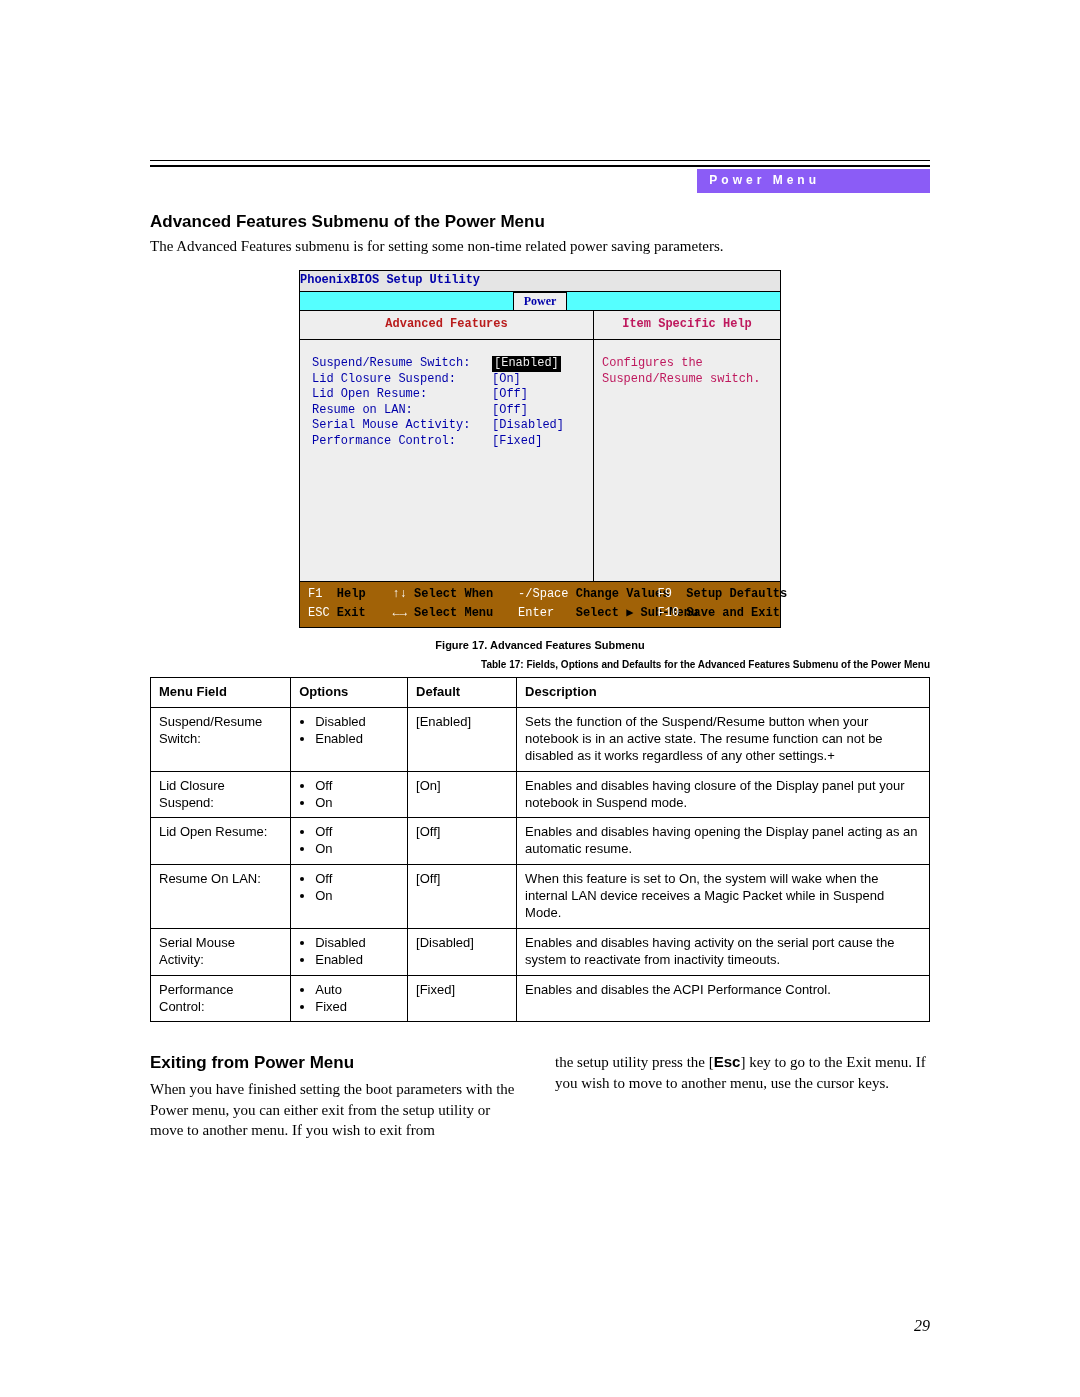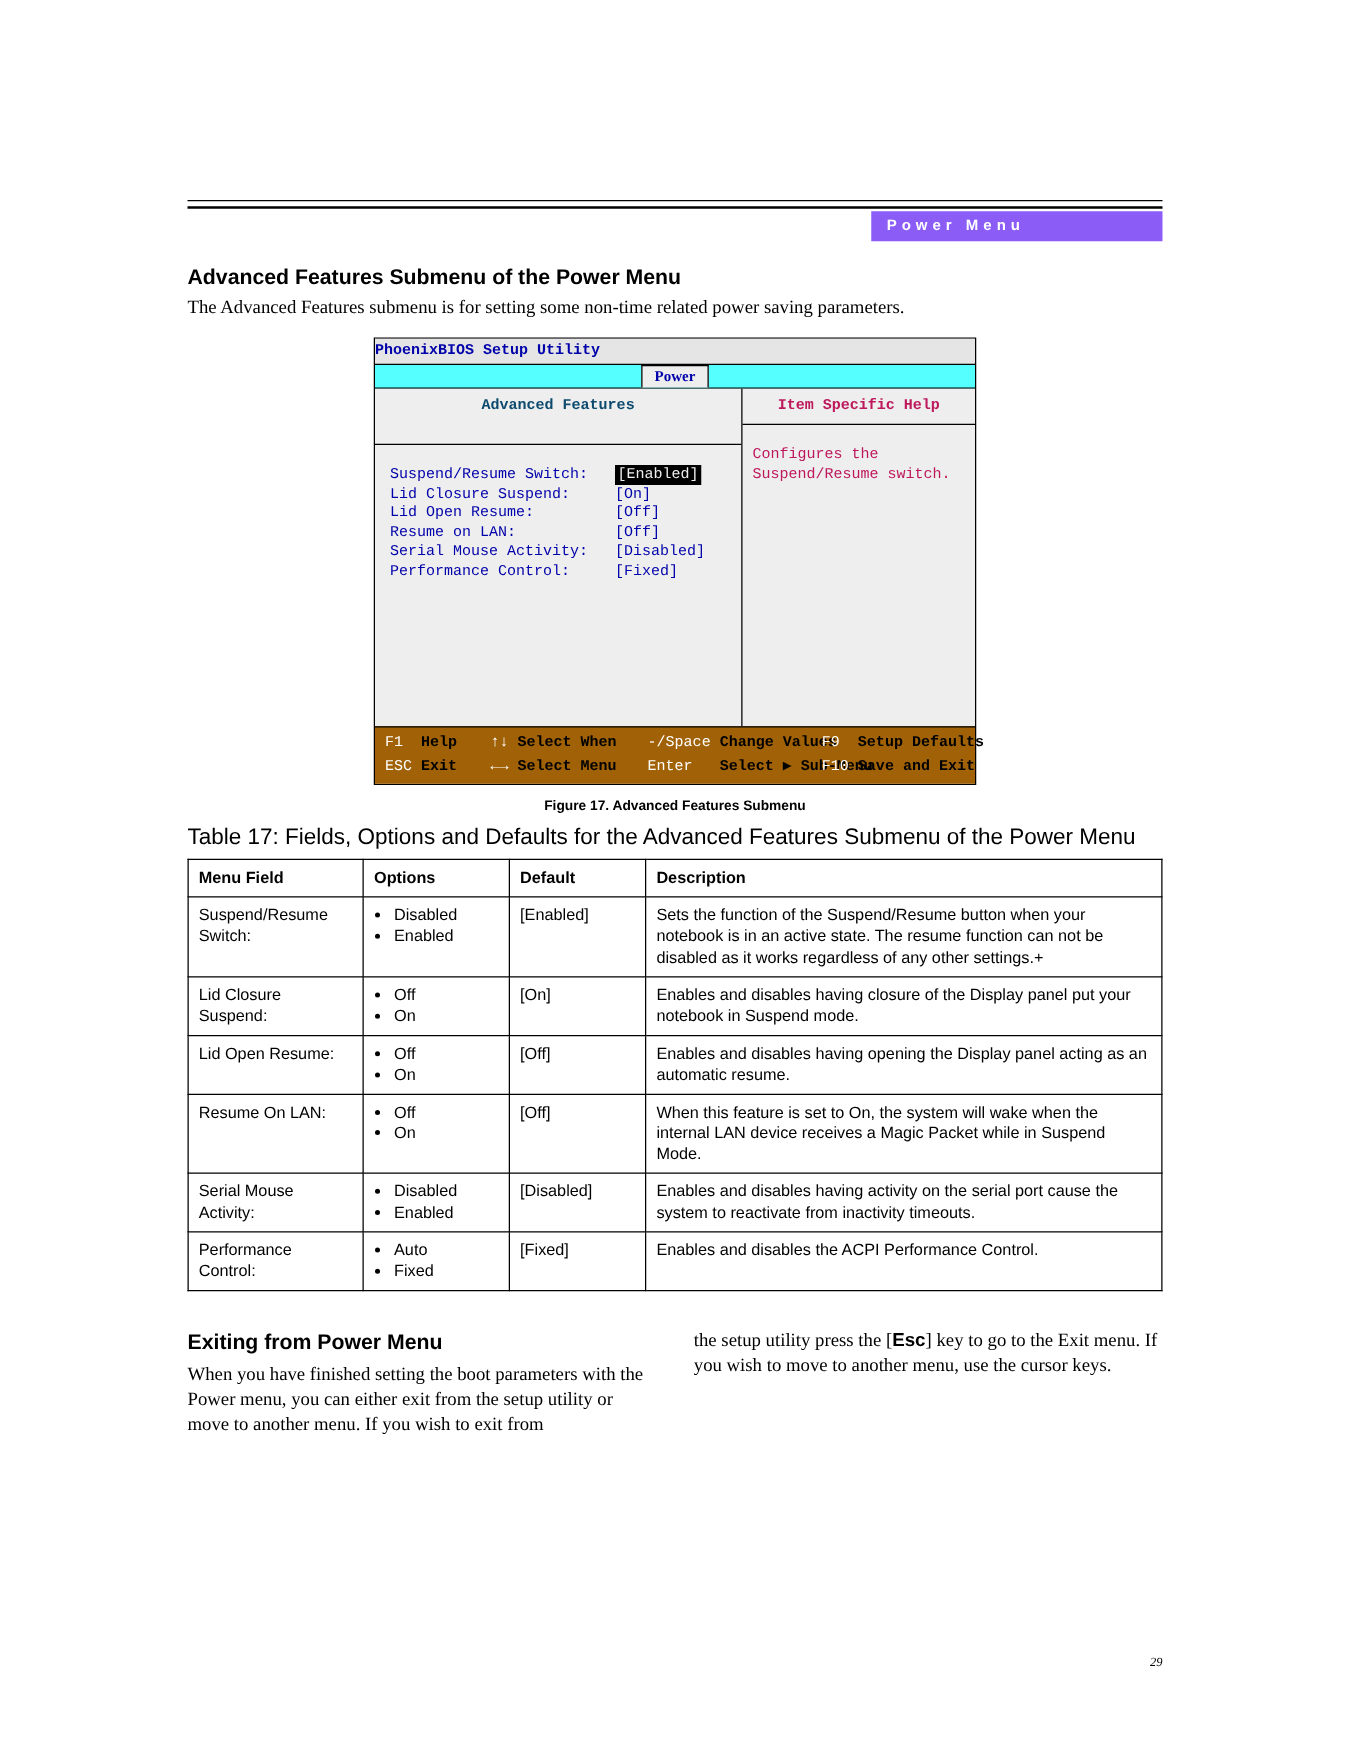--- a/index.html
+++ b/index.html
@@ -85,23 +85,23 @@
   }
   .bios-left {
     flex: 1;
     border-right: 1px solid #000;
     padding: 6px 0 6px 0;
     color: #0000aa;
   }
   .bios-left-title {
     text-align: center;
     font-weight: bold;
-    color: #0c4a6e;
+    color: #b91c1c;
     border-bottom: 1px solid #000;
-    padding-bottom: 22px;
+    padding-bottom: 6px;
     margin-bottom: 16px;
   }
   .bios-settings {
     padding: 0 12px;
   }
   .bios-row {
     display: flex;
     justify-content: flex-start;
     white-space: pre;
   }
@@ -144,23 +144,23 @@
   }
   .fkey { color: #ffffff; }
   .bf-dark { color: #000; font-weight: bold; }
   .figure-caption {
     text-align: center;
     font-size: 11px;
     font-weight: bold;
     margin: 10px 0 6px 0;
   }
   .table-caption {
-    text-align: left;
-    font-size: 18px;
-    font-weight: normal;
+    text-align: right;
+    font-size: 10px;
+    font-weight: bold;
     margin: 4px 0 6px 0;
   }
   
   table.opts {
     width: 100%;
     border-collapse: collapse;
     font-size: 13px;
   }
   table.opts th, table.opts td {
     border: 1px solid #000;
@@ -188,21 +188,21 @@
     line-height: 1.35;
   }
   .two-col .col {
     flex: 1;
   }
   .page-number {
     position: absolute;
     bottom: 60px;
     right: 150px;
     font-style: italic;
-    font-size: 10px;
+    font-size: 16px;
     font-family: Georgia, 'Times New Roman', serif;
   }
   .esc-key {
     font-family: Arial, Helvetica, sans-serif;
     font-weight: bold;
   }
 </style>
 </head>
 <body>
 

